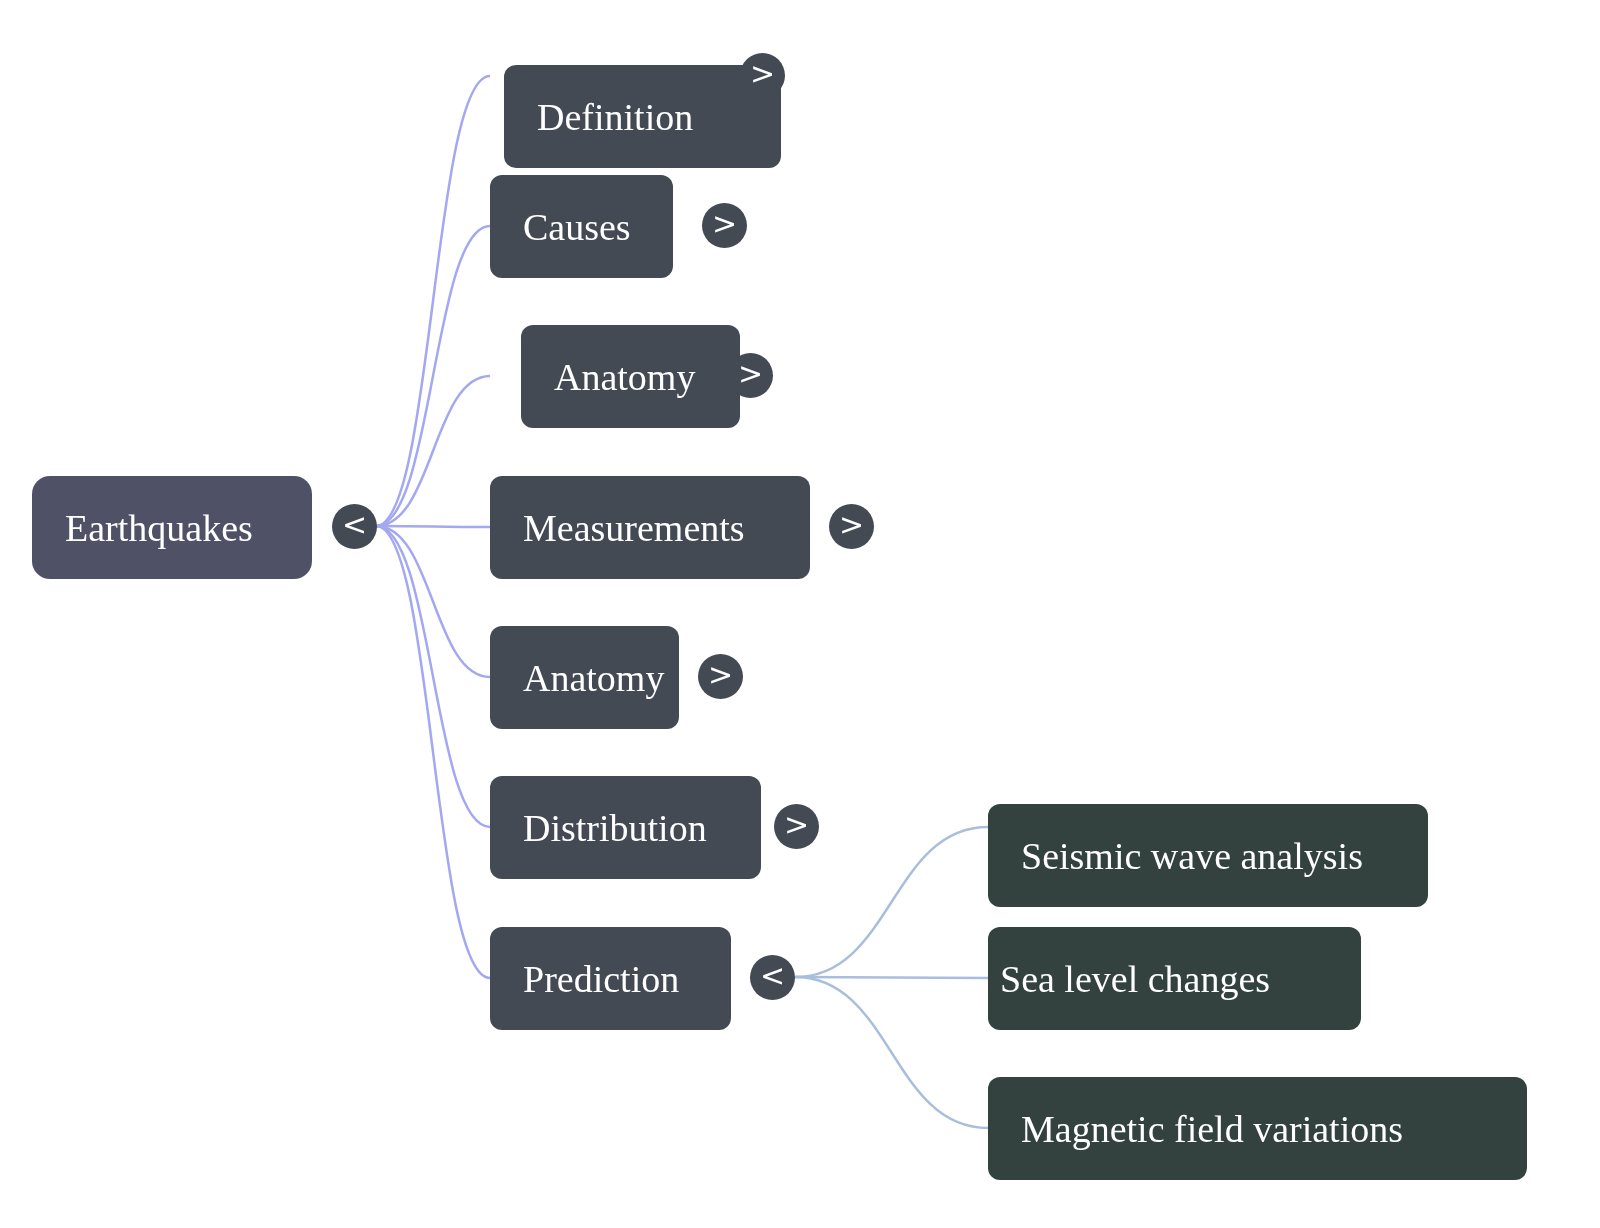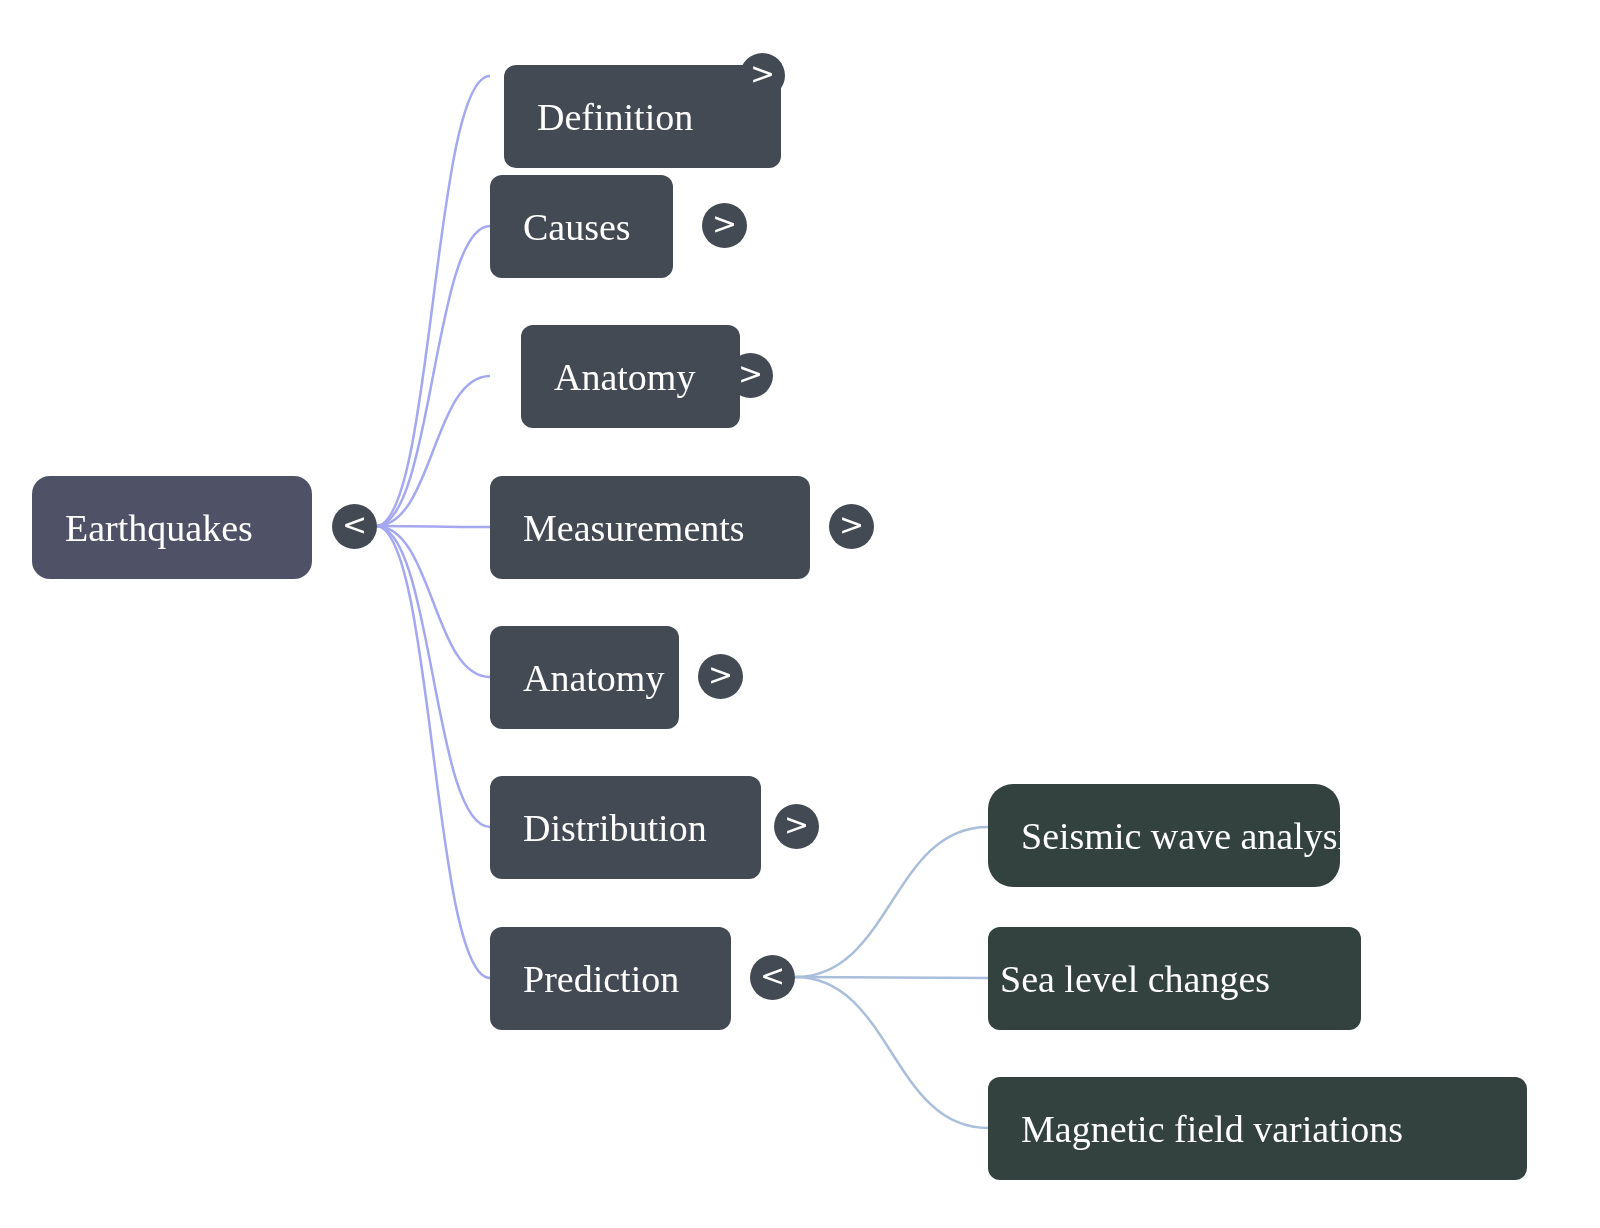--- a/index.html
+++ b/index.html
@@ -82,21 +82,21 @@
   <span>&gt;</span>
 </div>
 
 <div class="node child" style="left:490px; top:927px; width:241px;">
   <span>Prediction</span>
 </div>
 <div class="toggle" style="left:750px; top:955px;">
   <span>&lt;</span>
 </div>
 
-<div class="node grand" style="left:988px; top:784px; width:352px;border-radius:25px;">
+<div class="node grand" style="left:988px; top:804px; width:440px;">
   <span>Seismic wave analysis</span>
 </div>
 <div class="node grand" style="left:988px; top:927px; width:373px;padding-left:12px;">
   <span>Sea level changes</span>
 </div>
 <div class="node grand" style="left:988px; top:1077px; width:539px;">
   <span>Magnetic field variations</span>
 </div>
 
 </body></html>

